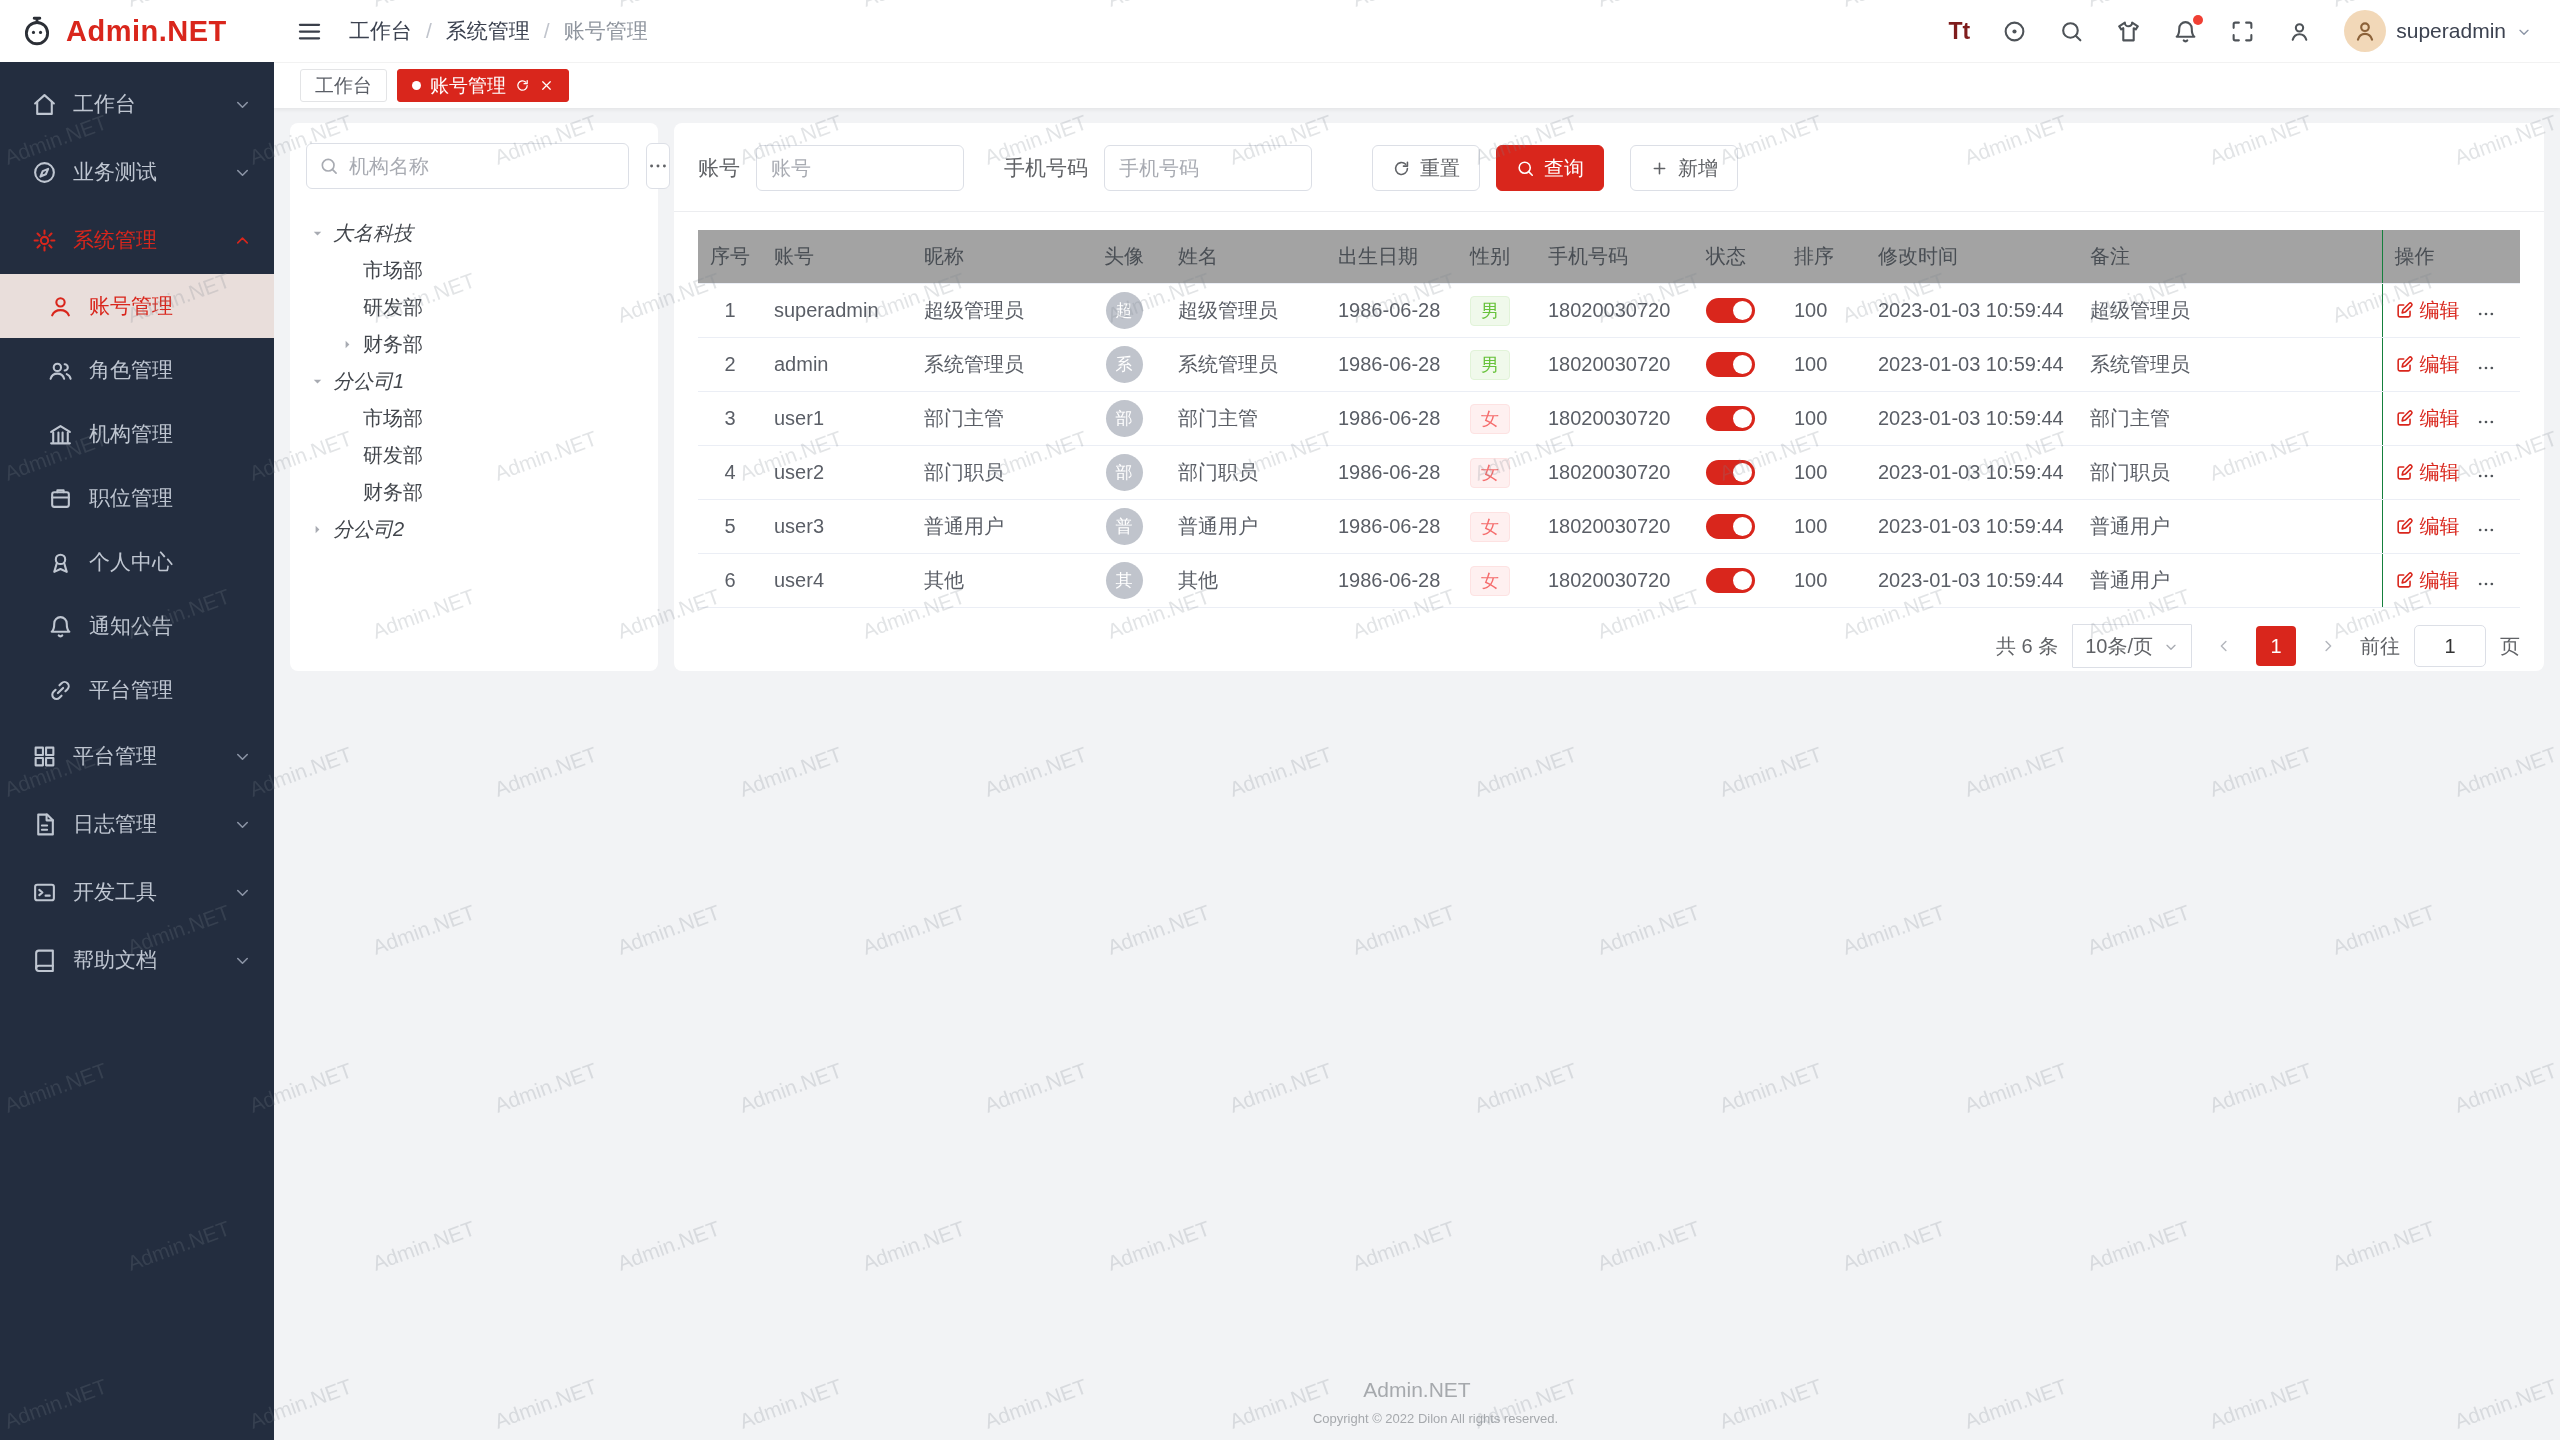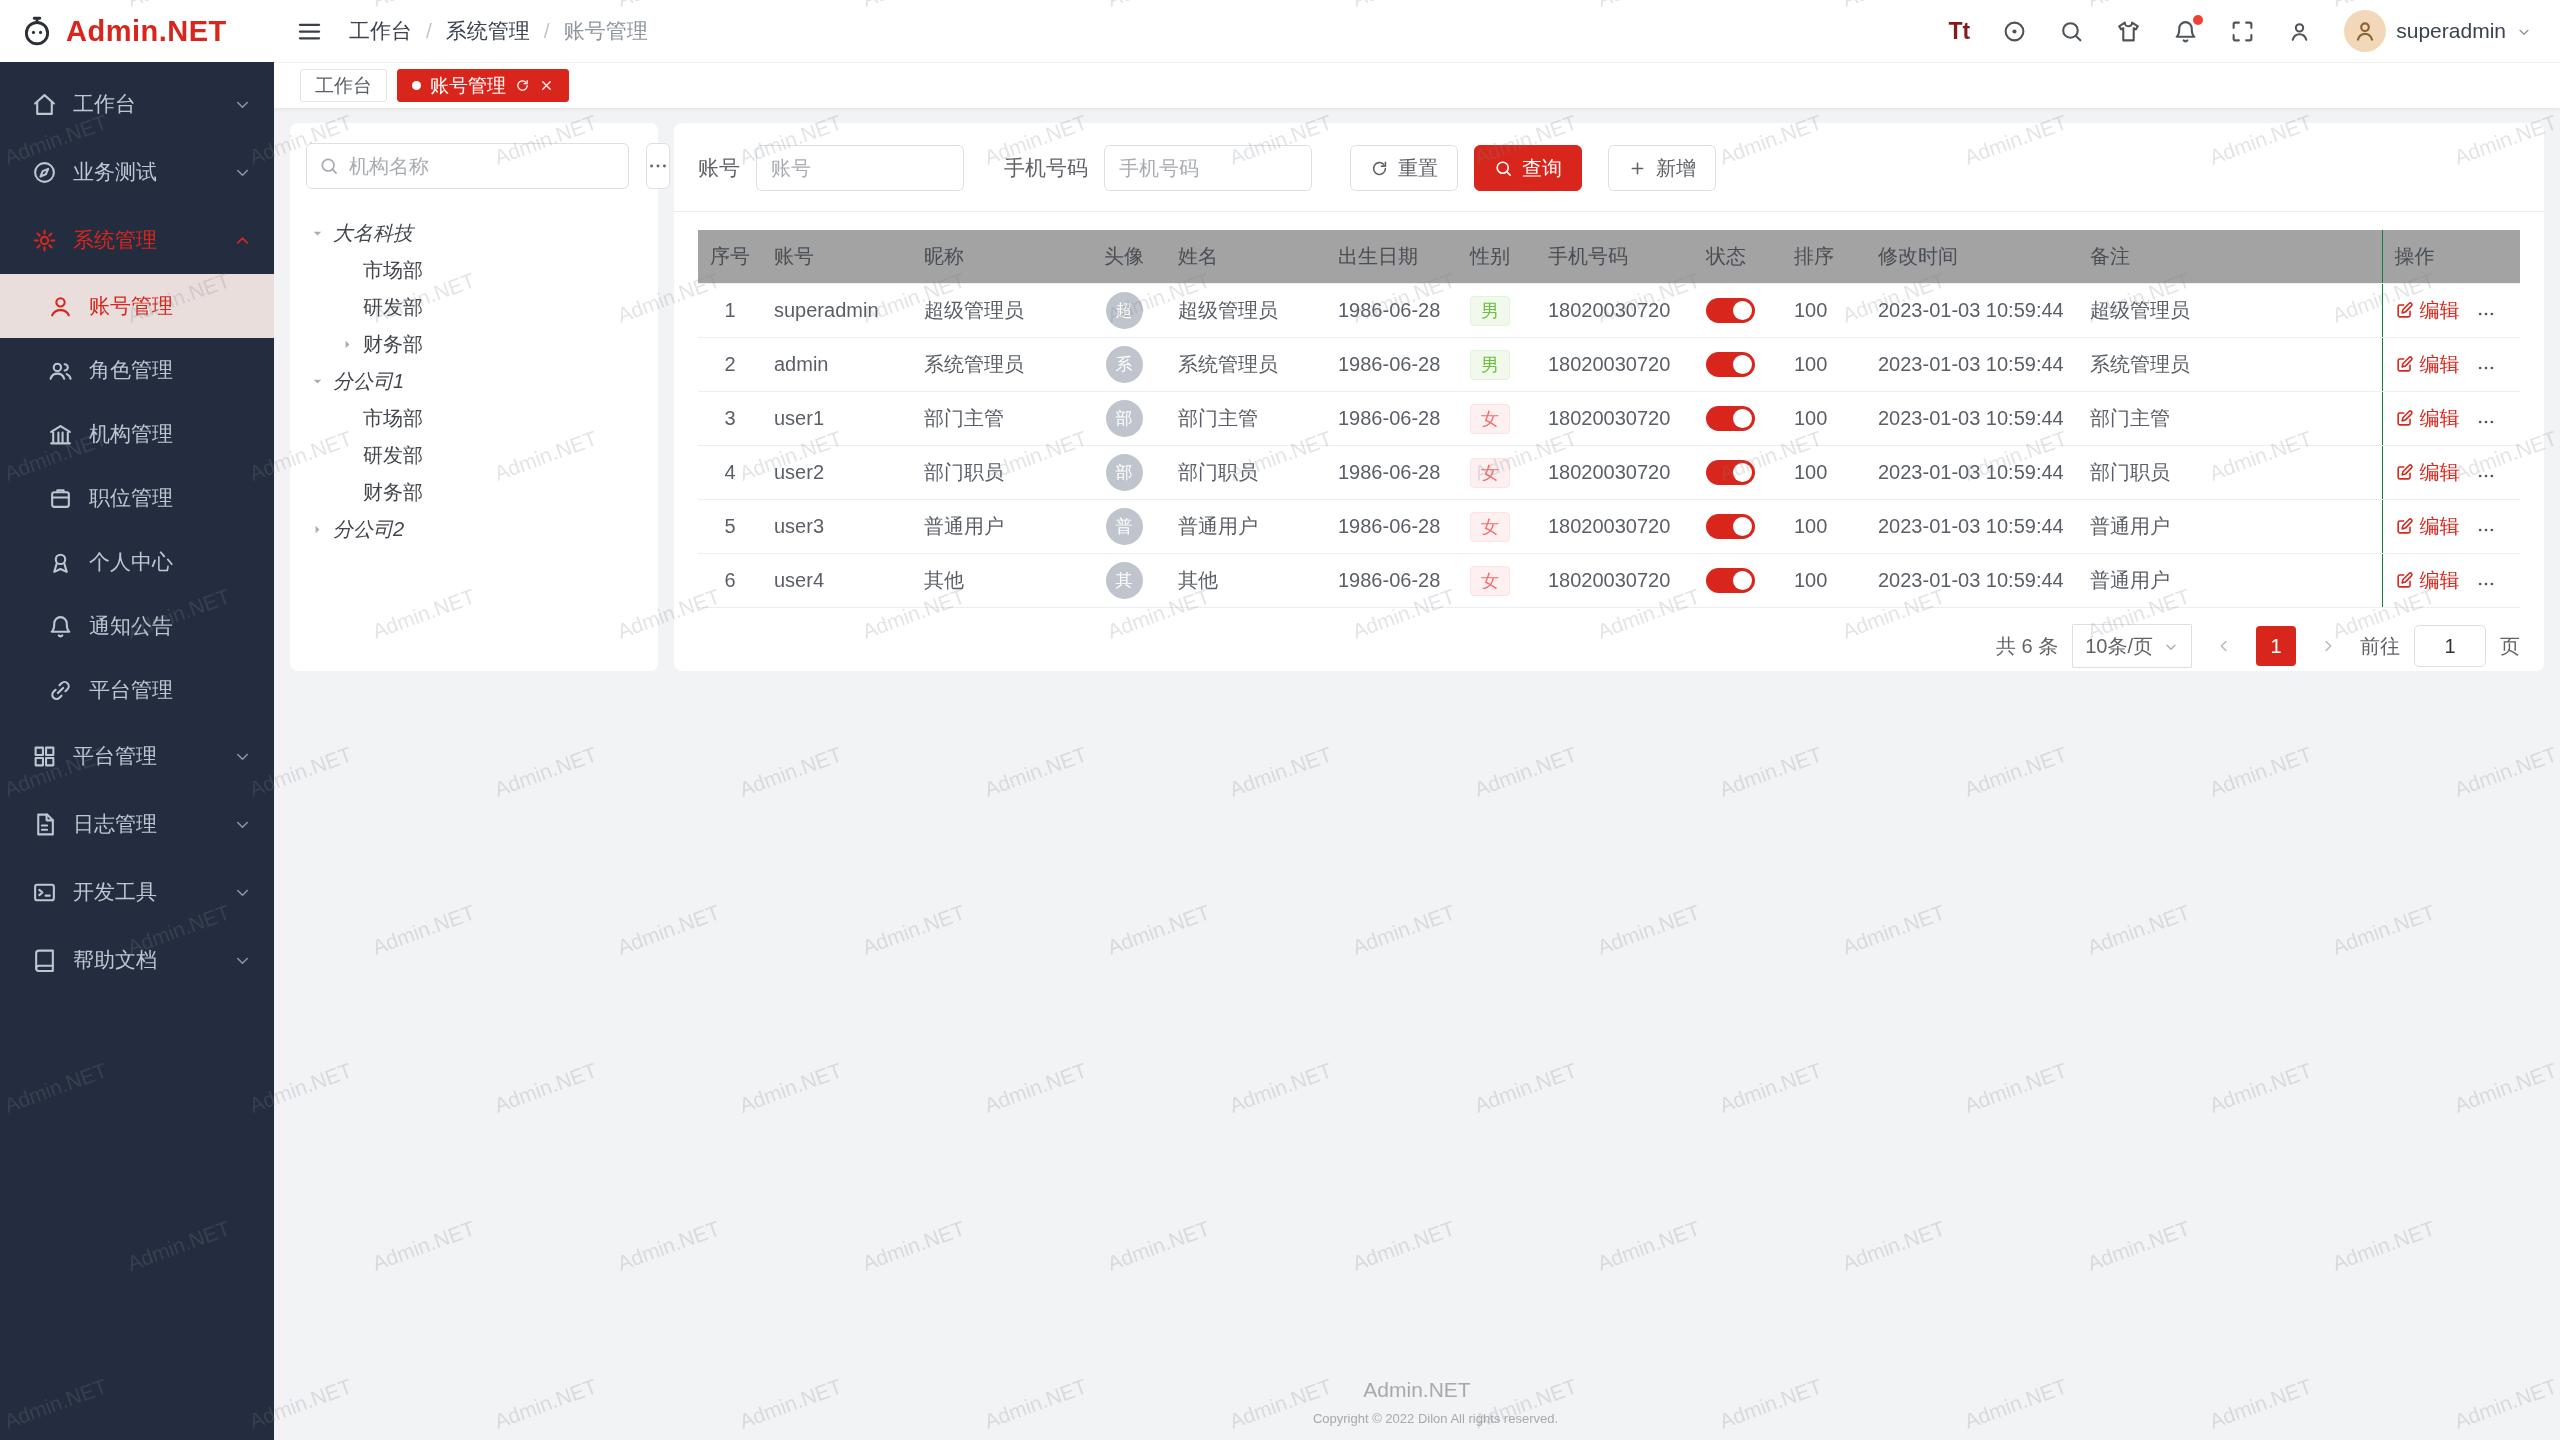--- a/index.html
+++ b/index.html
@@ -74,21 +74,21 @@
 
   .main-card { position:absolute; left:400px; top:16px; right:16px; height:548px; background:#fff; border-radius:8px; box-sizing:border-box; padding:22px 24px 0; }
   .filter-row { display:flex; align-items:center; }
   .filter-row label { font-size:21px; color:#606266; margin-right:16px; }
   .lbl2 { margin-left:40px; }
   .f-input { width:208px; height:46px; border:1px solid #dcdfe6; border-radius:6px; padding:0 14px; box-sizing:border-box; font-size:20px; font-family:inherit; color:#333; outline:none; }
   .btn { height:46px; border-radius:6px; display:inline-flex; align-items:center; gap:9px; padding:0 19px; font-size:20px; font-family:inherit; cursor:pointer; }
   .btn .icon { width:19px; height:19px; }
   .btn-default { background:#fff; border:1px solid #dcdfe6; color:#606266; }
   .btn-primary { background:var(--accent,#d9261c); border:1px solid var(--accent,#d9261c); color:#fff; }
-  .reset-btn { margin-left:38px; }
+  .reset-btn { margin-left:60px; }
   .search-btn { margin-left:16px; }
   .add-btn { margin-left:26px; }
   .filter-divider { height:1px; background:#ecedf0; margin:20px -24px 0; }
 
   .data-table { width:100%; border-collapse:collapse; table-layout:fixed; margin-top:18px; }
   .data-table th, .data-table td { height:53px; padding:0 12px; border-bottom:1px solid #ebeef5; font-size:20px; text-align:left; color:#5a5e66; overflow:hidden; white-space:nowrap; text-overflow:ellipsis; }
   .data-table th { background:#a3a3a3; color:#494e54; font-weight:normal; }
   .data-table .c0, .data-table .c3 { text-align:center; }
   .data-table th:last-child, .data-table td:last-child { border-left:1px solid #15803d; }
   .avatar-circle { display:inline-flex; width:37px; height:37px; border-radius:50%; background:#c0c4cc; color:#fff; font-size:17px; align-items:center; justify-content:center; }

